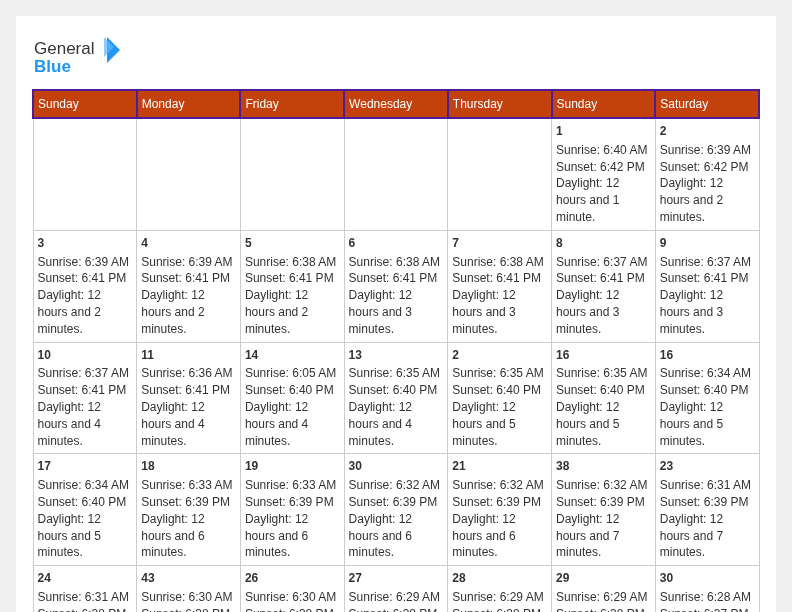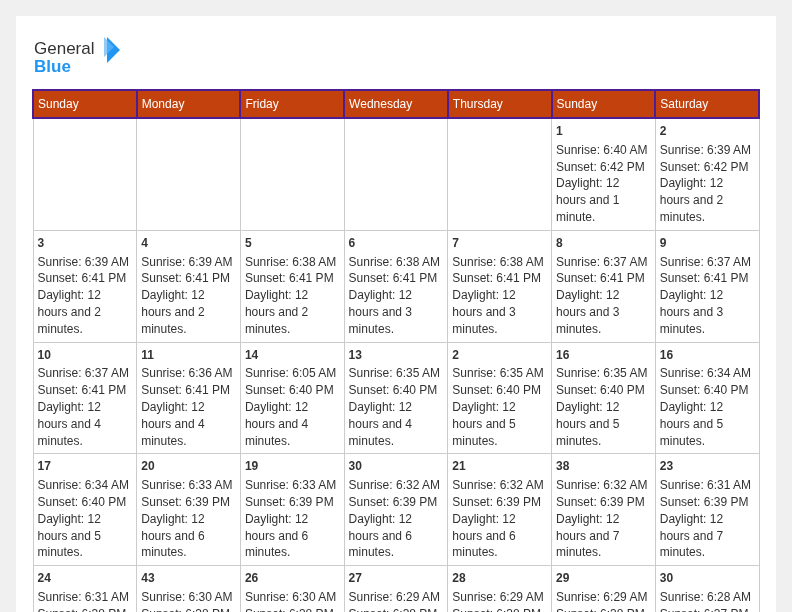--- a/index.html
+++ b/index.html
@@ -220,21 +220,21 @@
           </td>
         </tr>
         <tr class="week-row">
           <td>
             <span class="day-num">17</span>
             <div class="day-info">Sunrise: 6:34 AM
 Sunset: 6:40 PM
 Daylight: 12 hours and 5 minutes.</div>
           </td>
           <td>
-            <span class="day-num">20</span>
+            <span class="day-num">18</span>
             <div class="day-info">Sunrise: 6:33 AM
 Sunset: 6:39 PM
 Daylight: 12 hours and 6 minutes.</div>
           </td>
           <td>
             <span class="day-num">19</span>
             <div class="day-info">Sunrise: 6:33 AM
 Sunset: 6:39 PM
 Daylight: 12 hours and 6 minutes.</div>
           </td>

